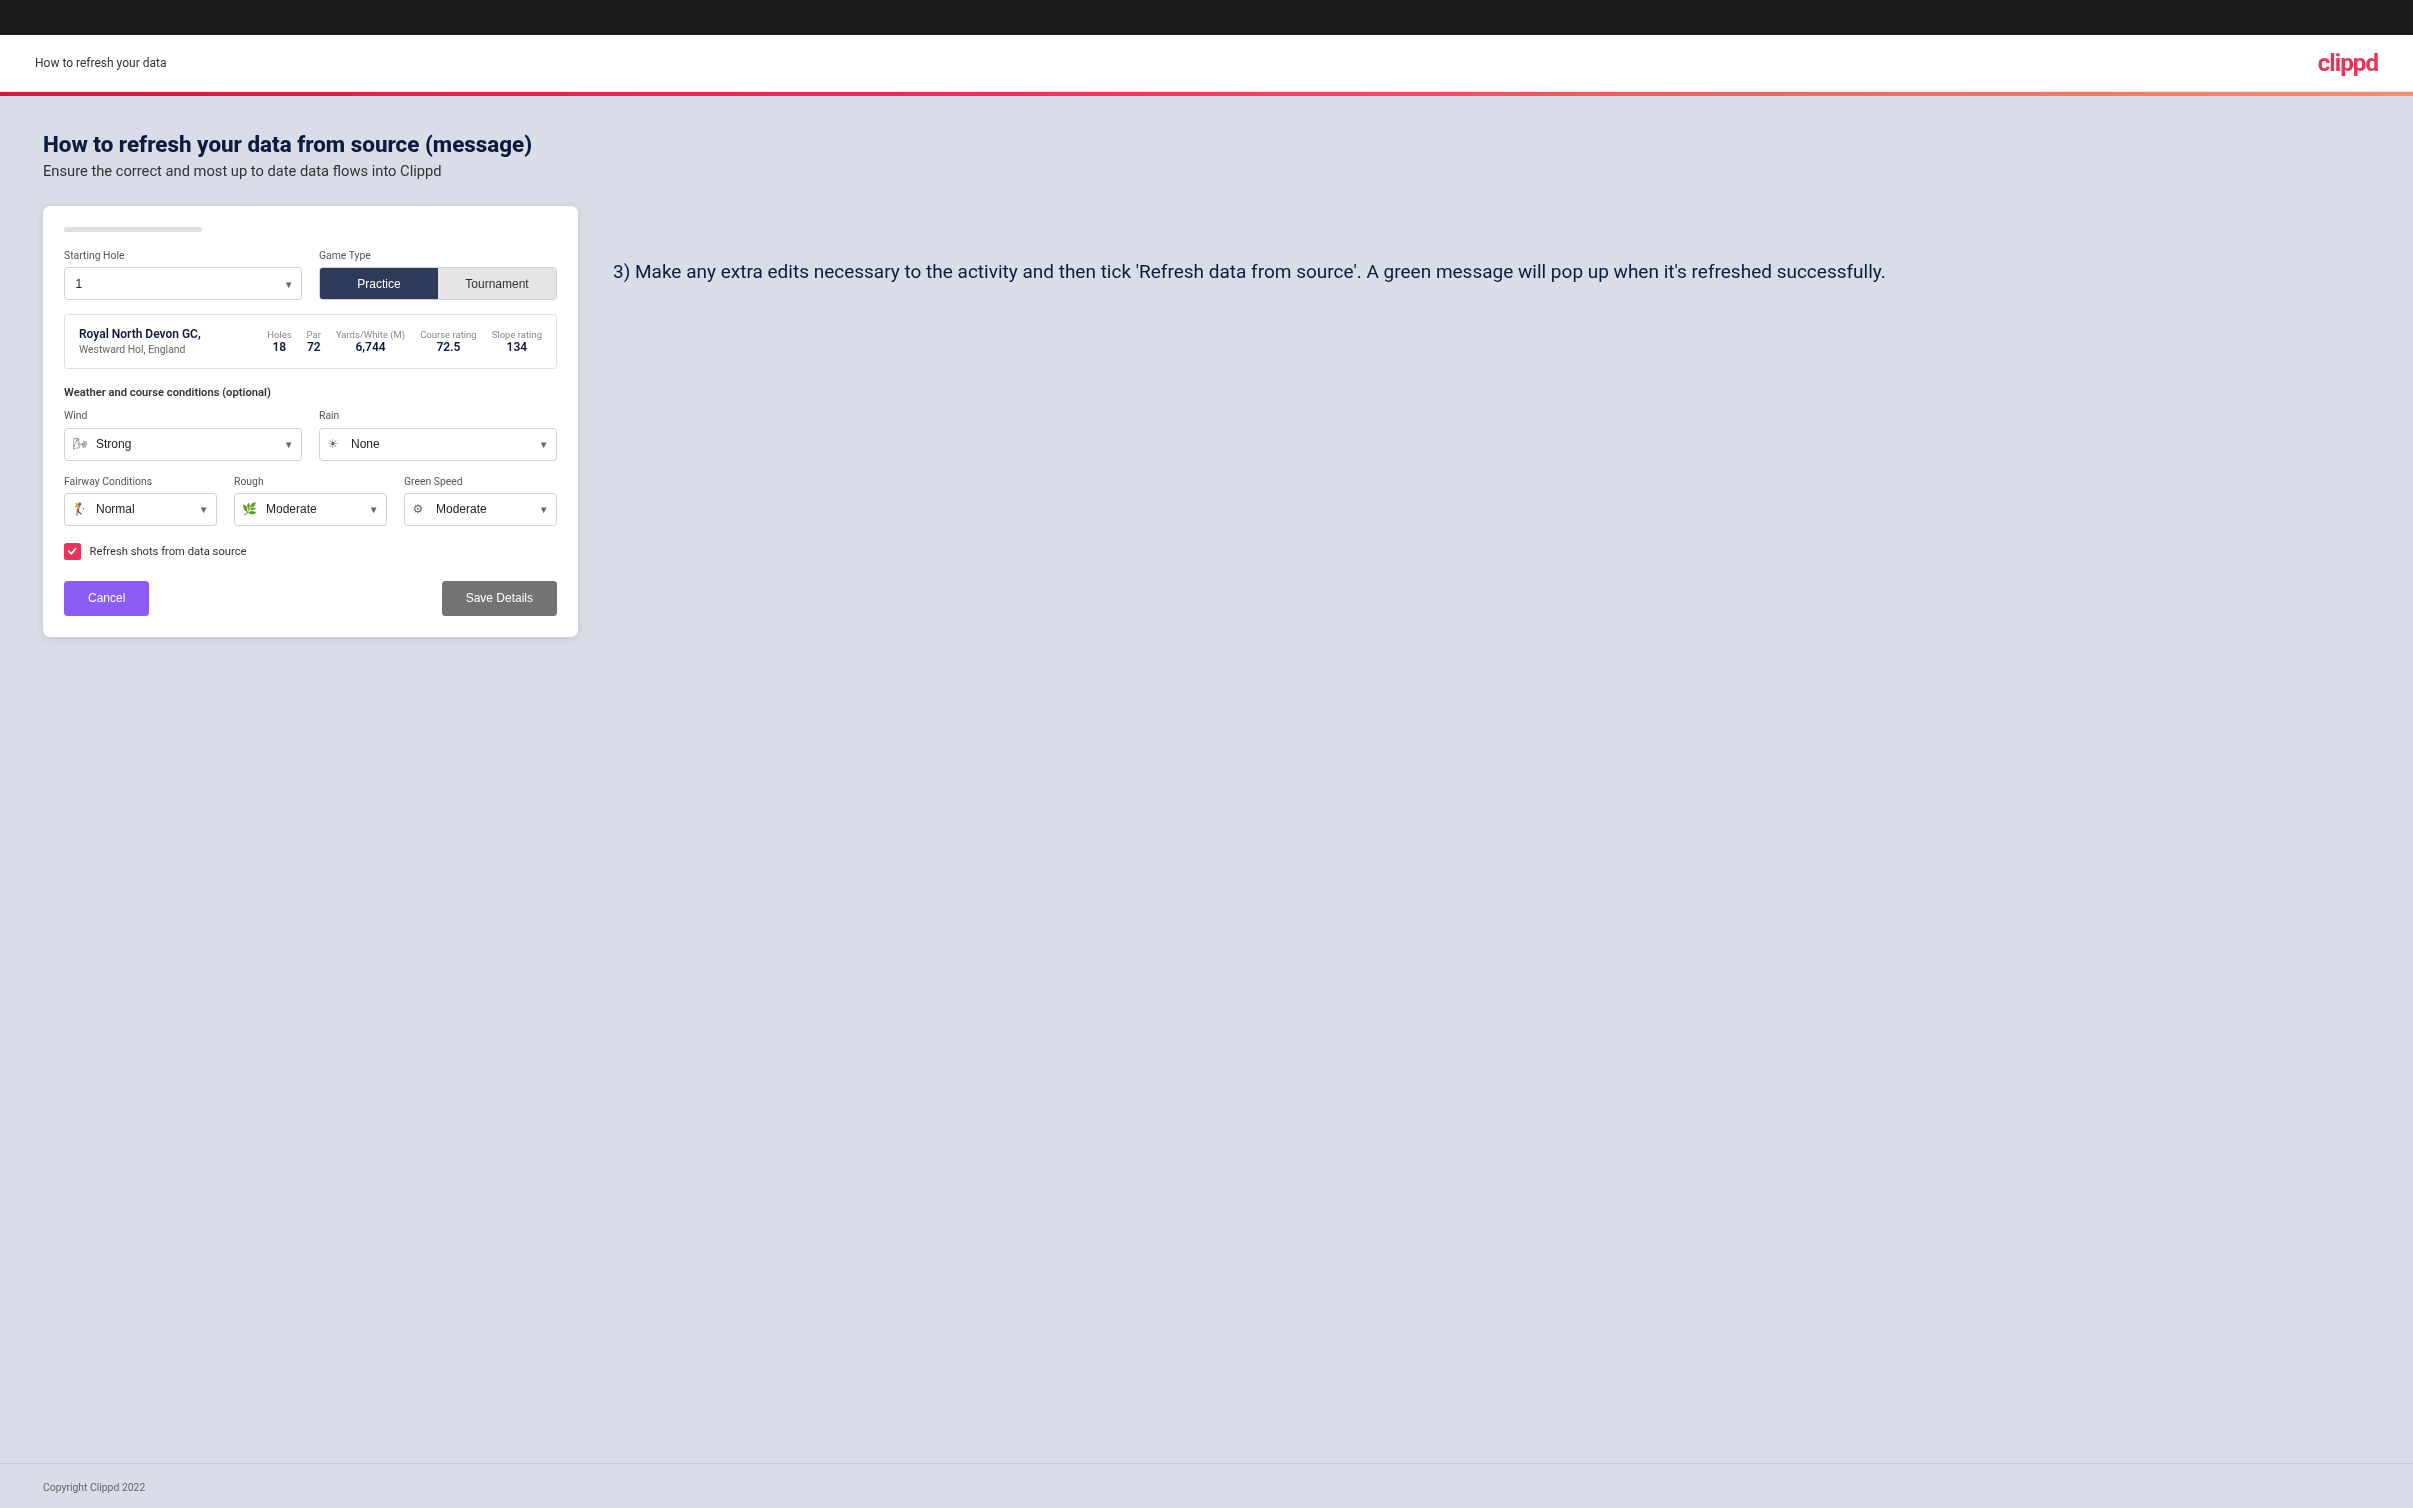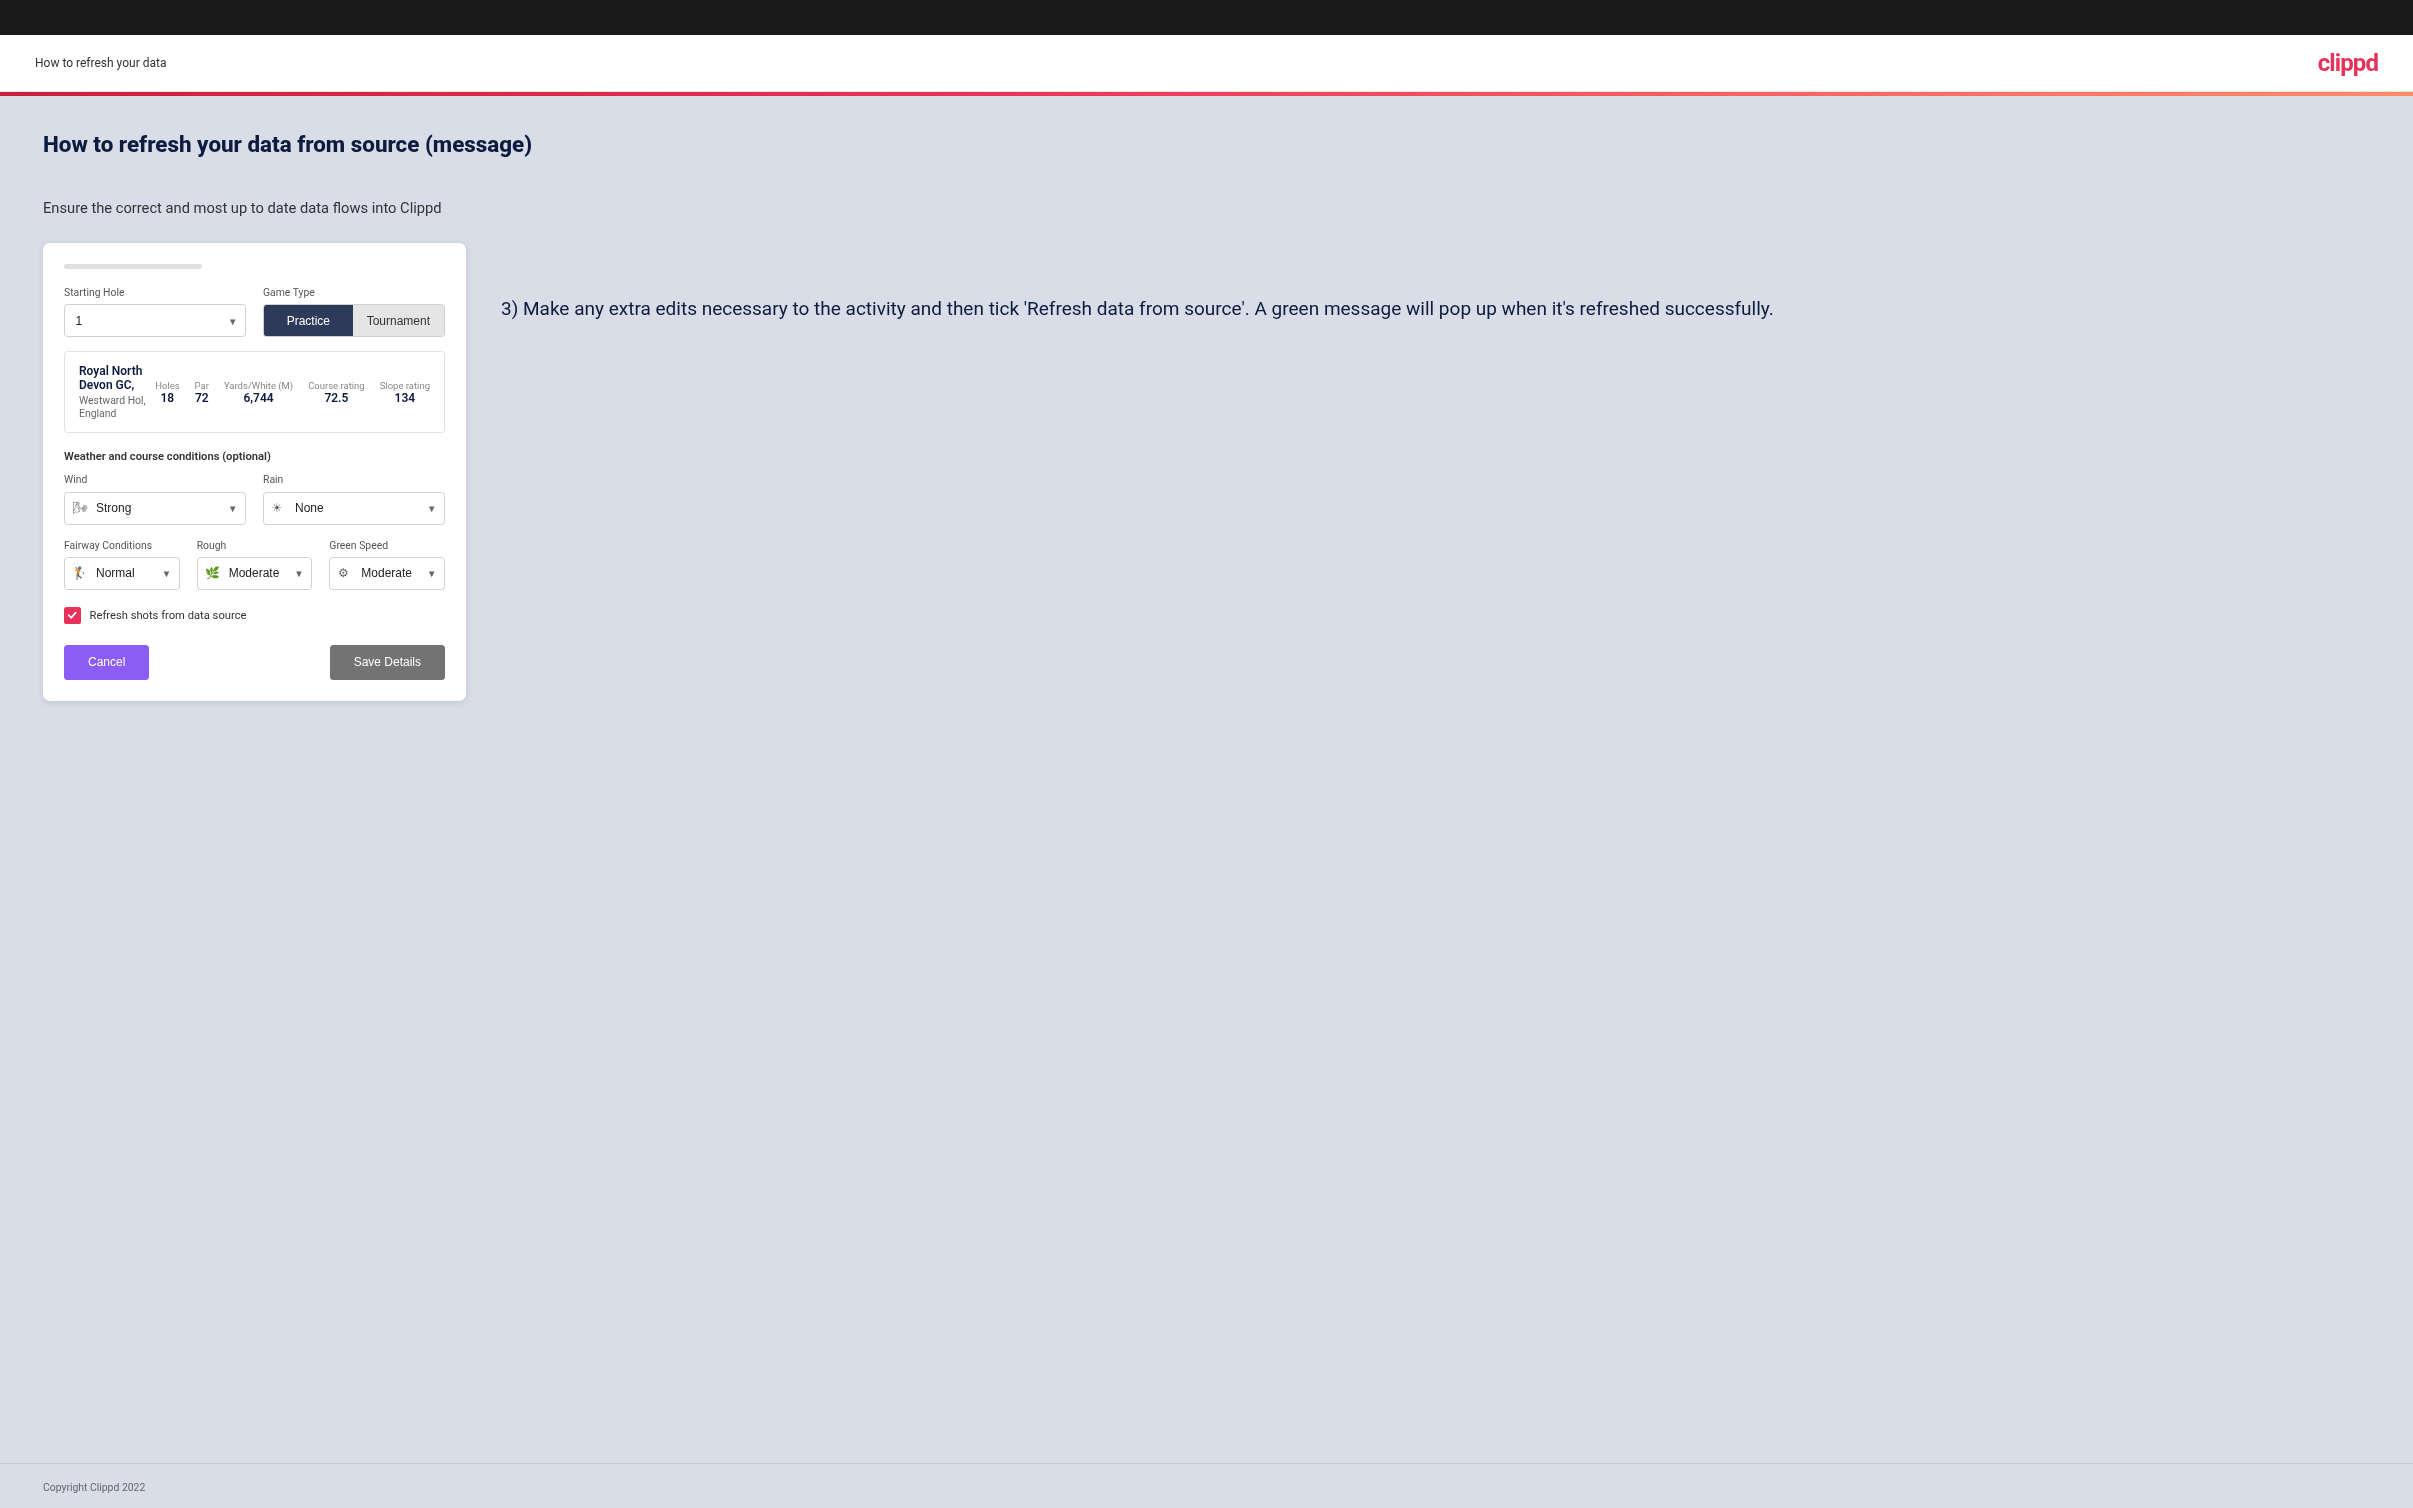--- a/index.html
+++ b/index.html
@@ -60,36 +60,35 @@
       font-size: 22.4px;
       font-weight: 800;
       color: #0d1b3e;
       margin-bottom: 5.2px;
     }
 
     .page-subheading {
       font-size: 14.7px;
       color: #333;
       margin-bottom: 26px;
-      margin-top: 37px;
     }
 
     
     .main-layout {
       display: flex;
       gap: 35px;
       align-items: flex-start;
     }
 
     
     .form-card {
       background: #fff;
       border-radius: 7px;
       padding: 21px;
-      width: 423px;
+      width: 535px;
       flex-shrink: 0;
       box-shadow: 0 1.7px 7px rgba(0,0,0,0.1);
     }
 
     .tab-placeholder {
       height: 5.2px;
       background: #e0e0e0;
       border-radius: 2.6px;
       width: 138px;
       margin-bottom: 17px;

